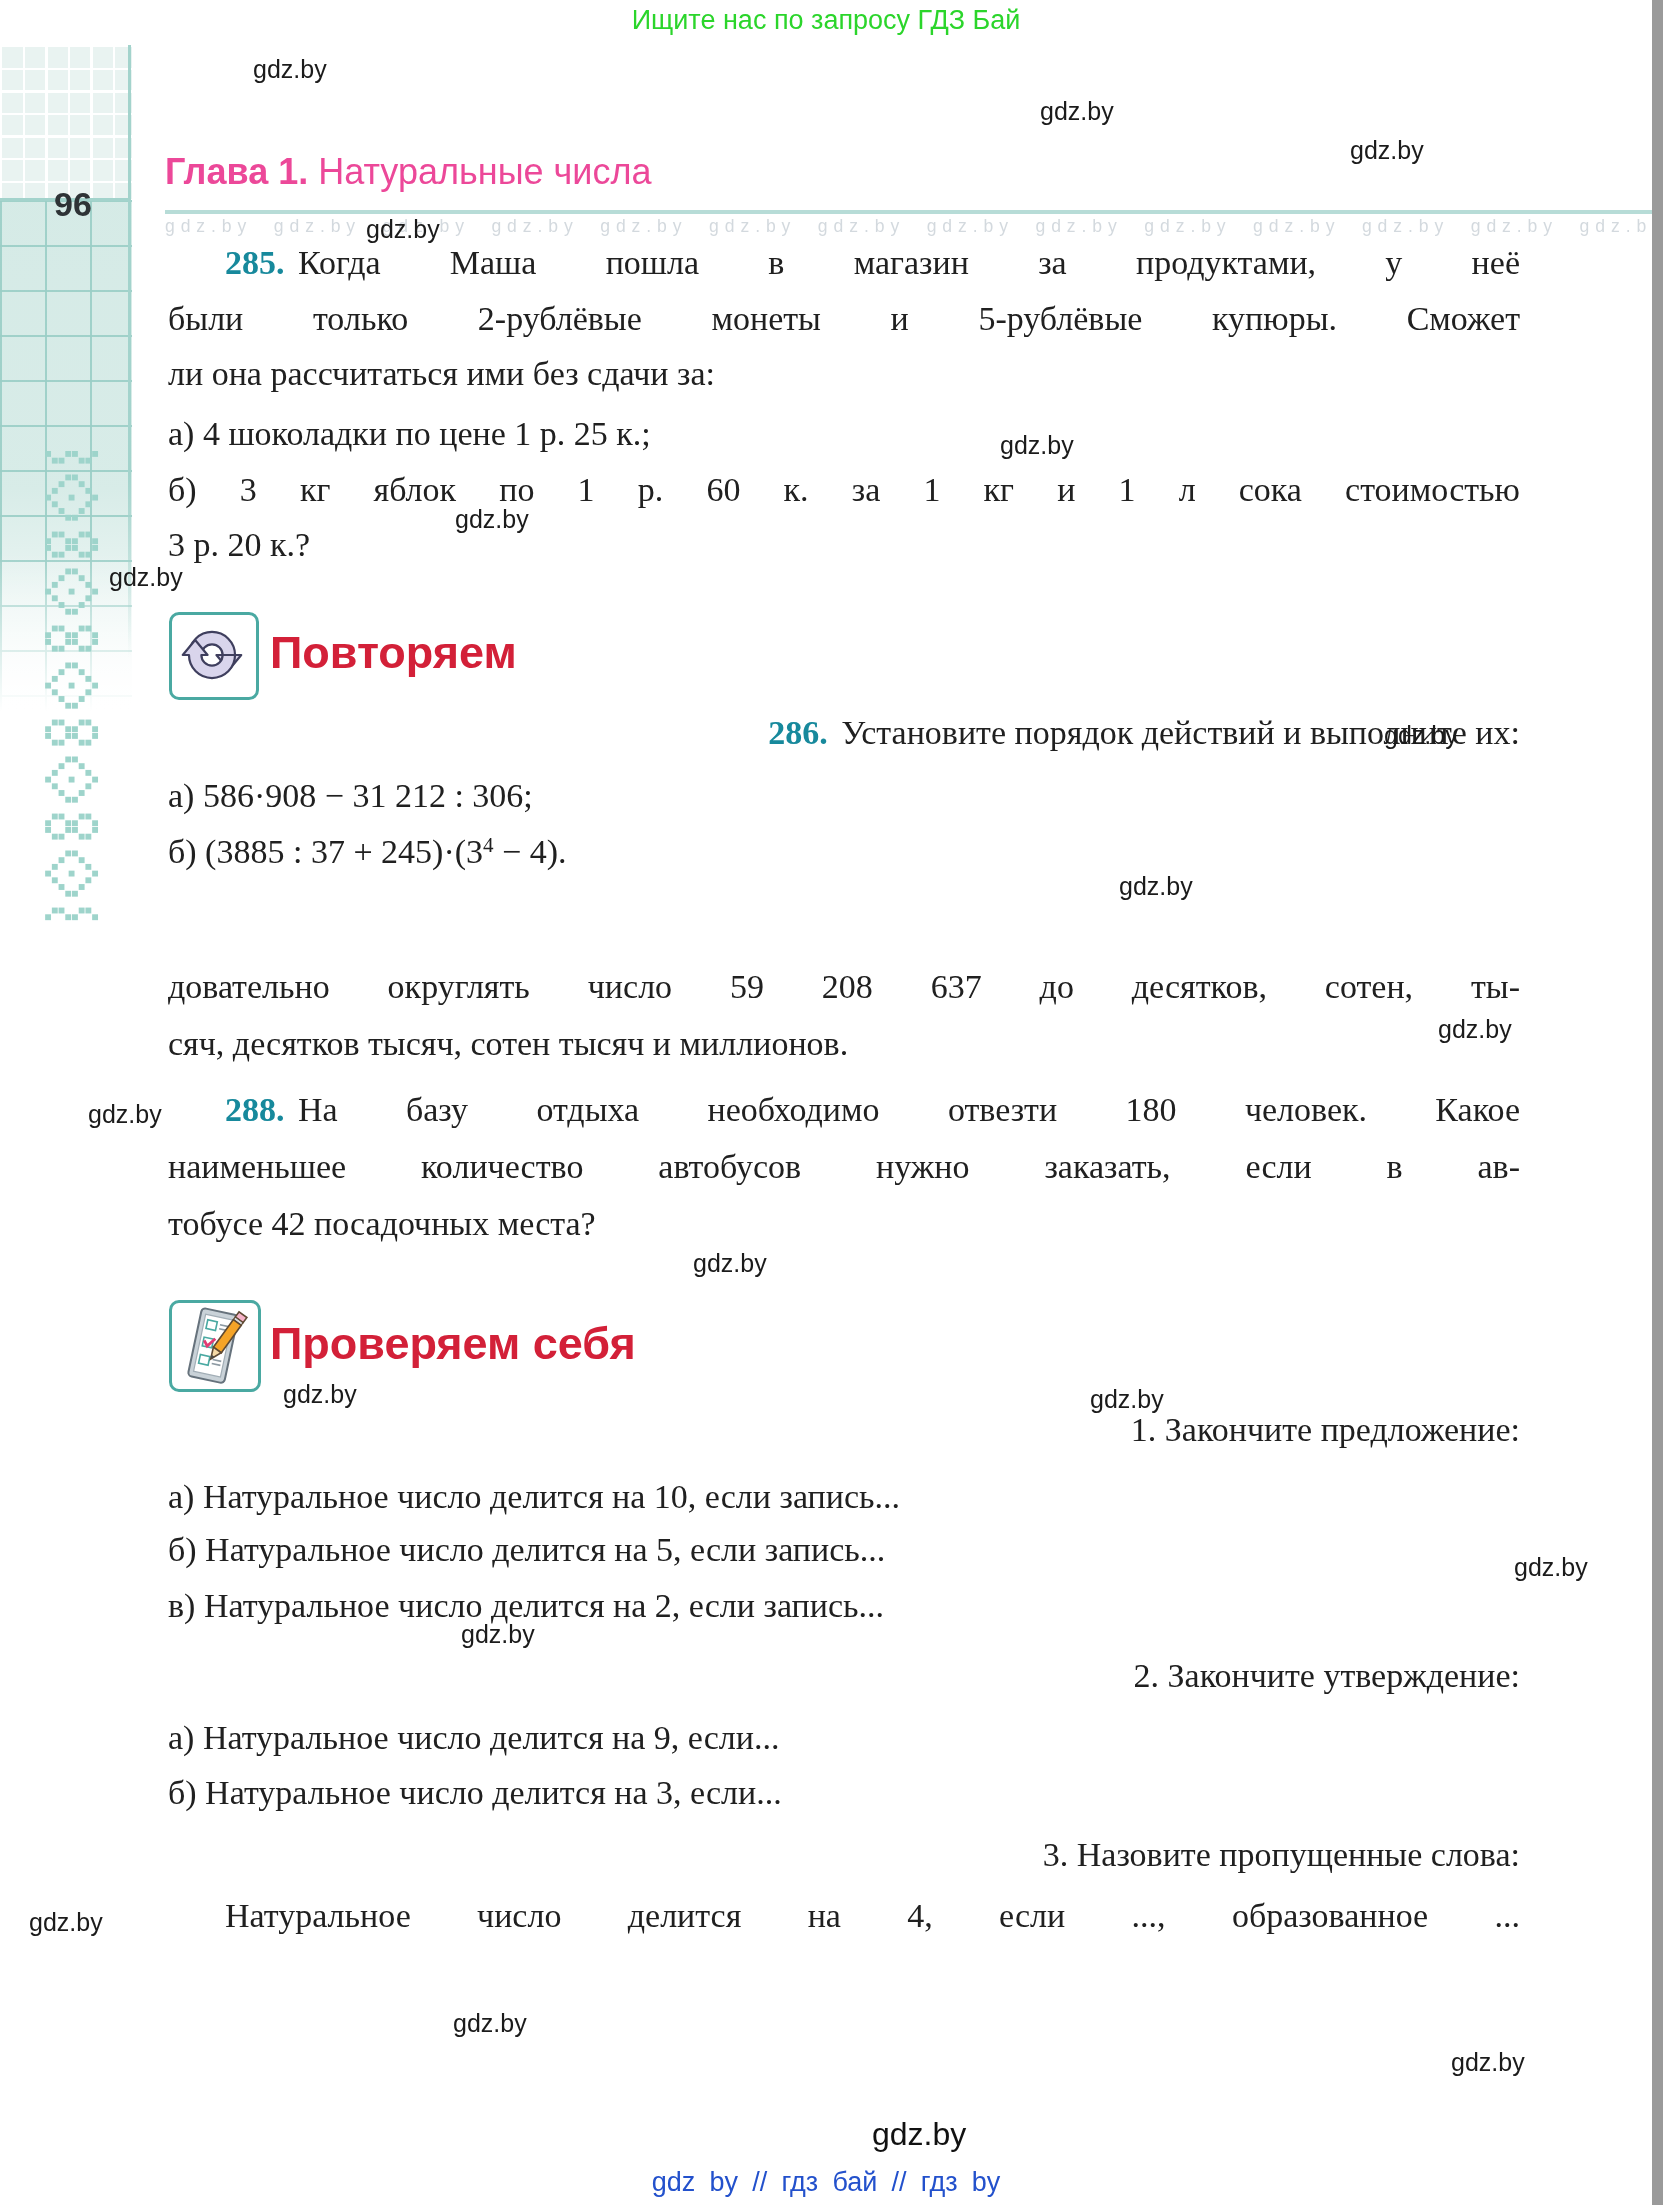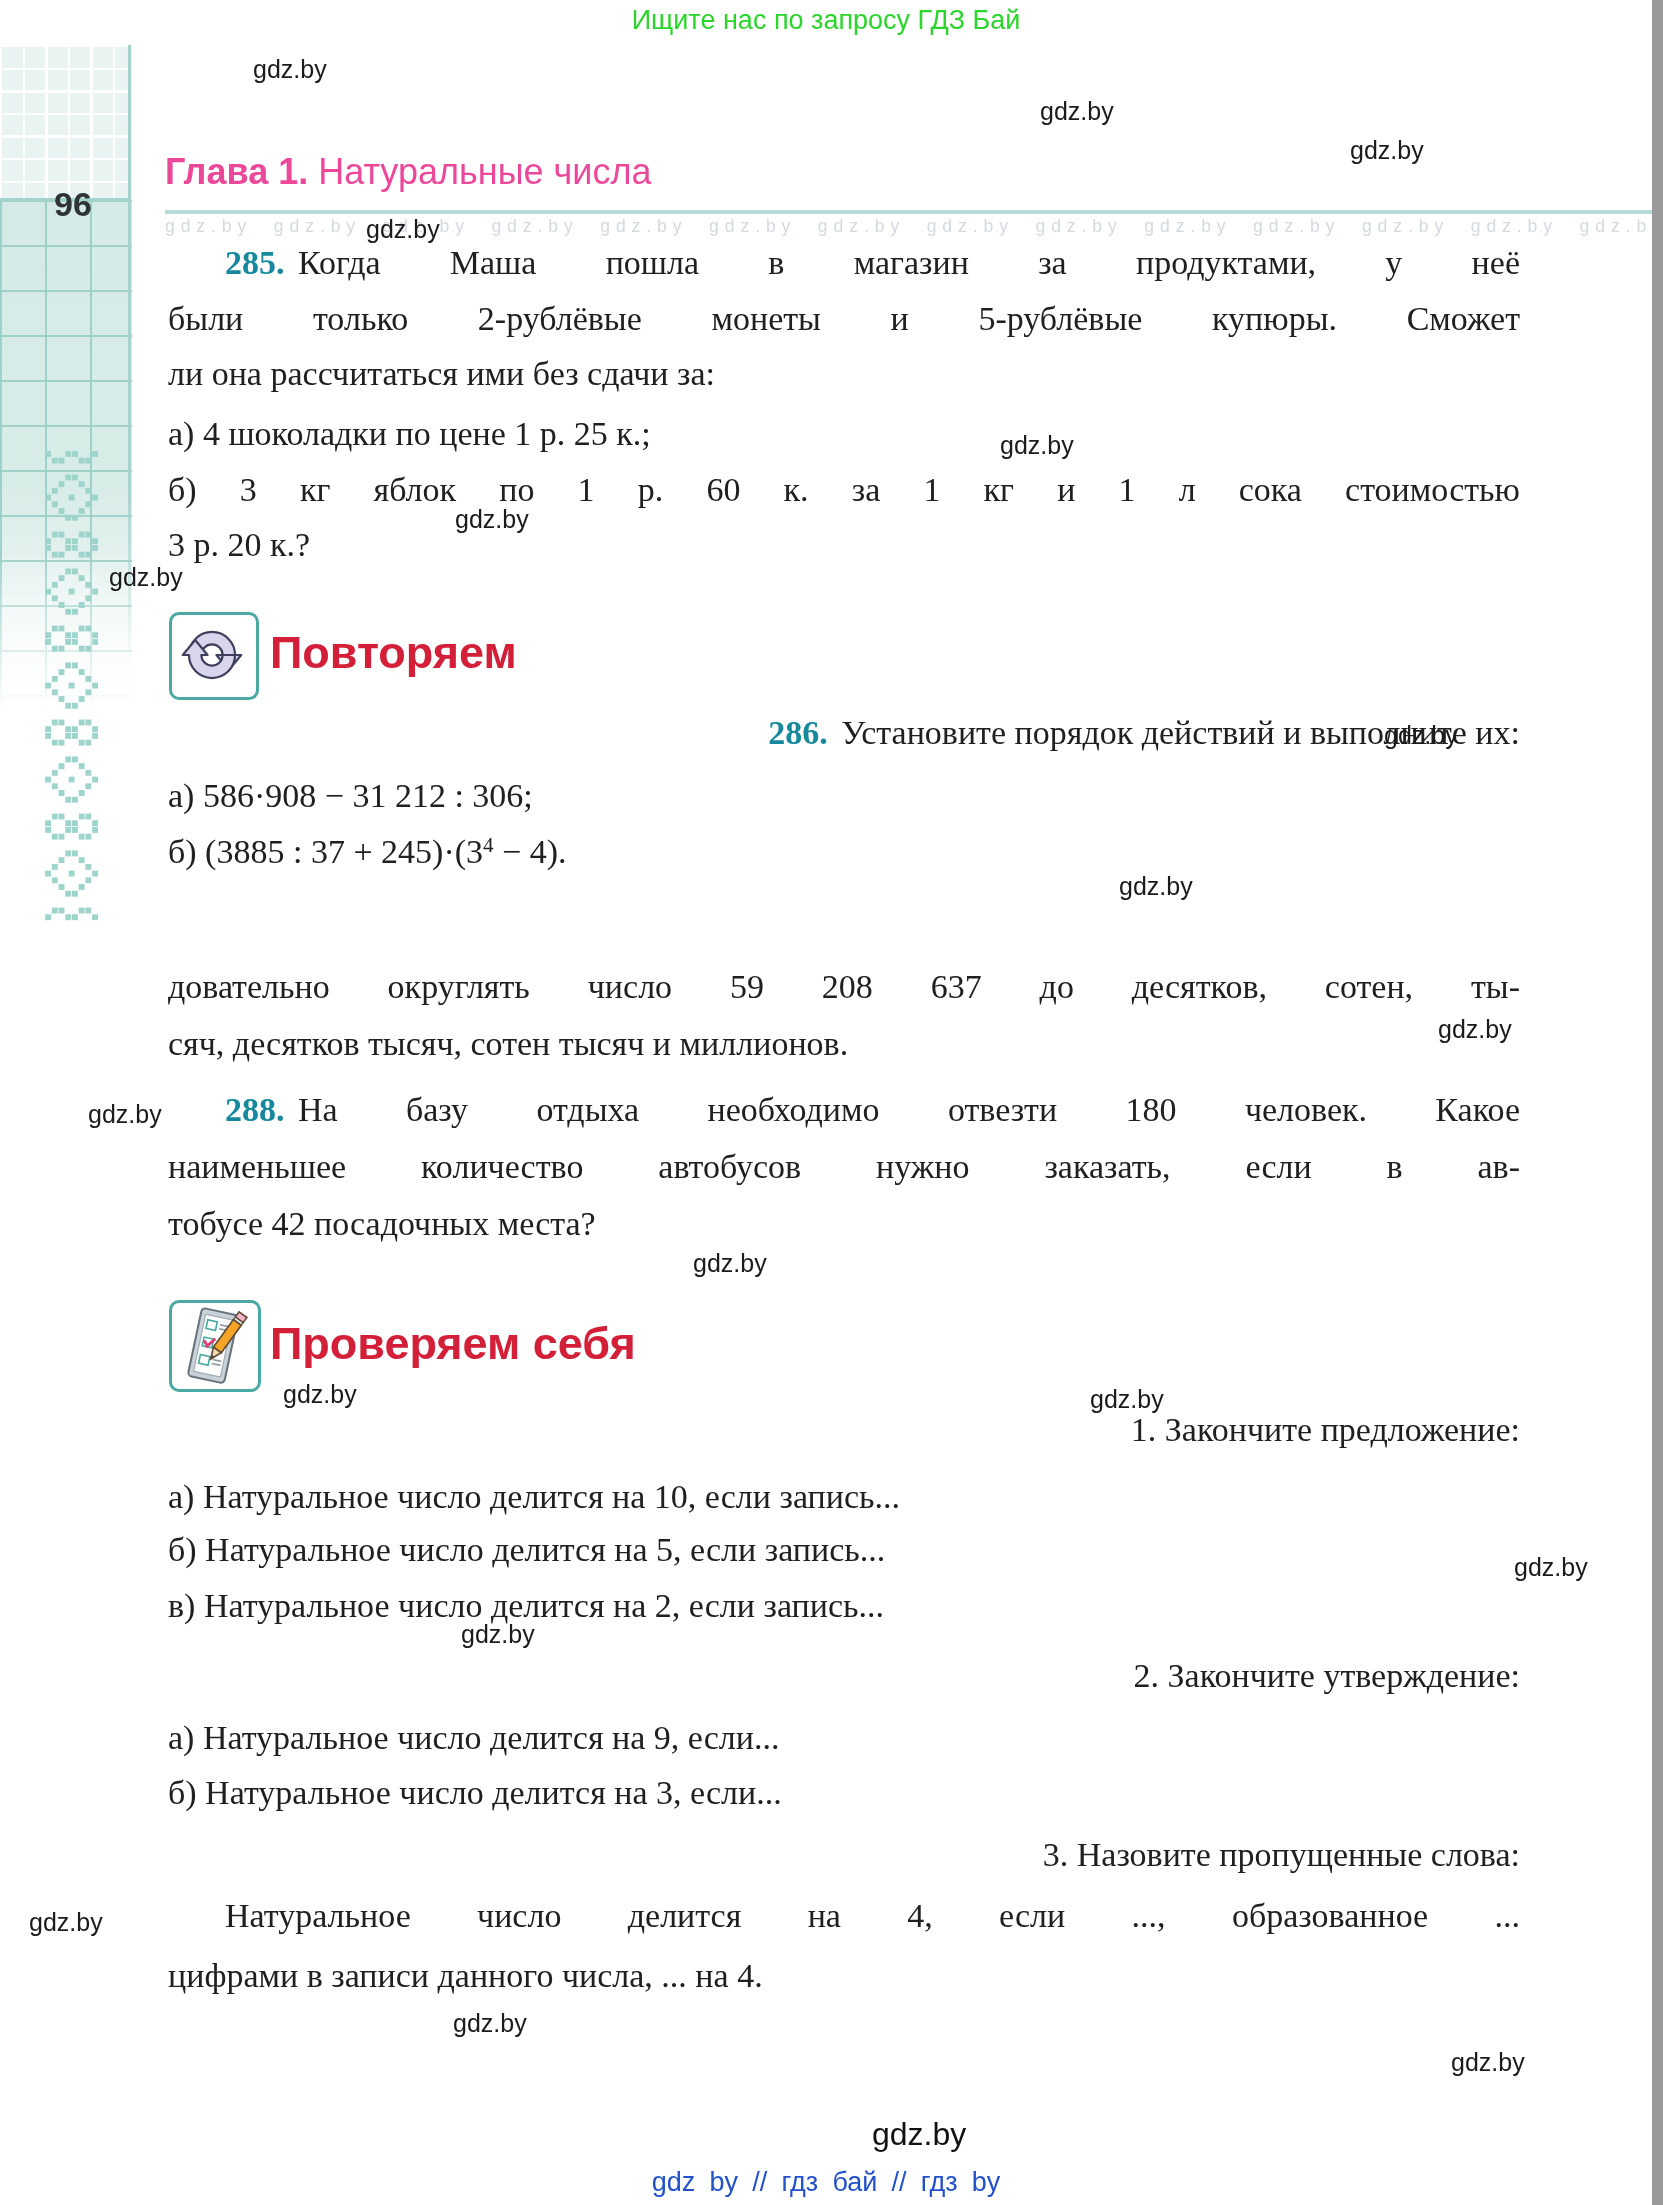--- a/index.html
+++ b/index.html
@@ -190,21 +190,20 @@
 
   <div class="bodyline ind" style="top:1410px">1. Закончите предложение:</div>
   <div class="bodyline" style="top:1477px">а) Натуральное число делится на 10, если запись...</div>
   <div class="bodyline" style="top:1530px">б) Натуральное число делится на 5, если запись...</div>
   <div class="bodyline" style="top:1586px">в) Натуральное число делится на 2, если запись...</div>
   <div class="bodyline ind" style="top:1656px">2. Закончите утверждение:</div>
   <div class="bodyline" style="top:1718px">а) Натуральное число делится на 9, если...</div>
   <div class="bodyline" style="top:1773px">б) Натуральное число делится на 3, если...</div>
   <div class="bodyline ind" style="top:1835px">3. Назовите пропущенные слова:</div>
   <div class="bodyline ind just" style="top:1896px">Натуральное число делится на 4, если ..., образованное ...</div>
-  <div class="bodyline" style="top:1956px">цифрами в записи данного числа, ... на 4.</div>
 
   <div>
       <div class="wm" style="left: 253px; top: 55px;">gdz.by</div>
       <div class="wm" style="left: 1040px; top: 97px;">gdz.by</div>
       <div class="wm" style="left: 1350px; top: 136px;">gdz.by</div>
       <div class="wm" style="left: 366px; top: 215px;">gdz.by</div>
       <div class="wm" style="left: 1000px; top: 431px;">gdz.by</div>
       <div class="wm" style="left: 455px; top: 505px;">gdz.by</div>
       <div class="wm" style="left: 109px; top: 563px;">gdz.by</div>
       <div class="wm" style="left: 1384px; top: 721px;">gdz.by</div>

